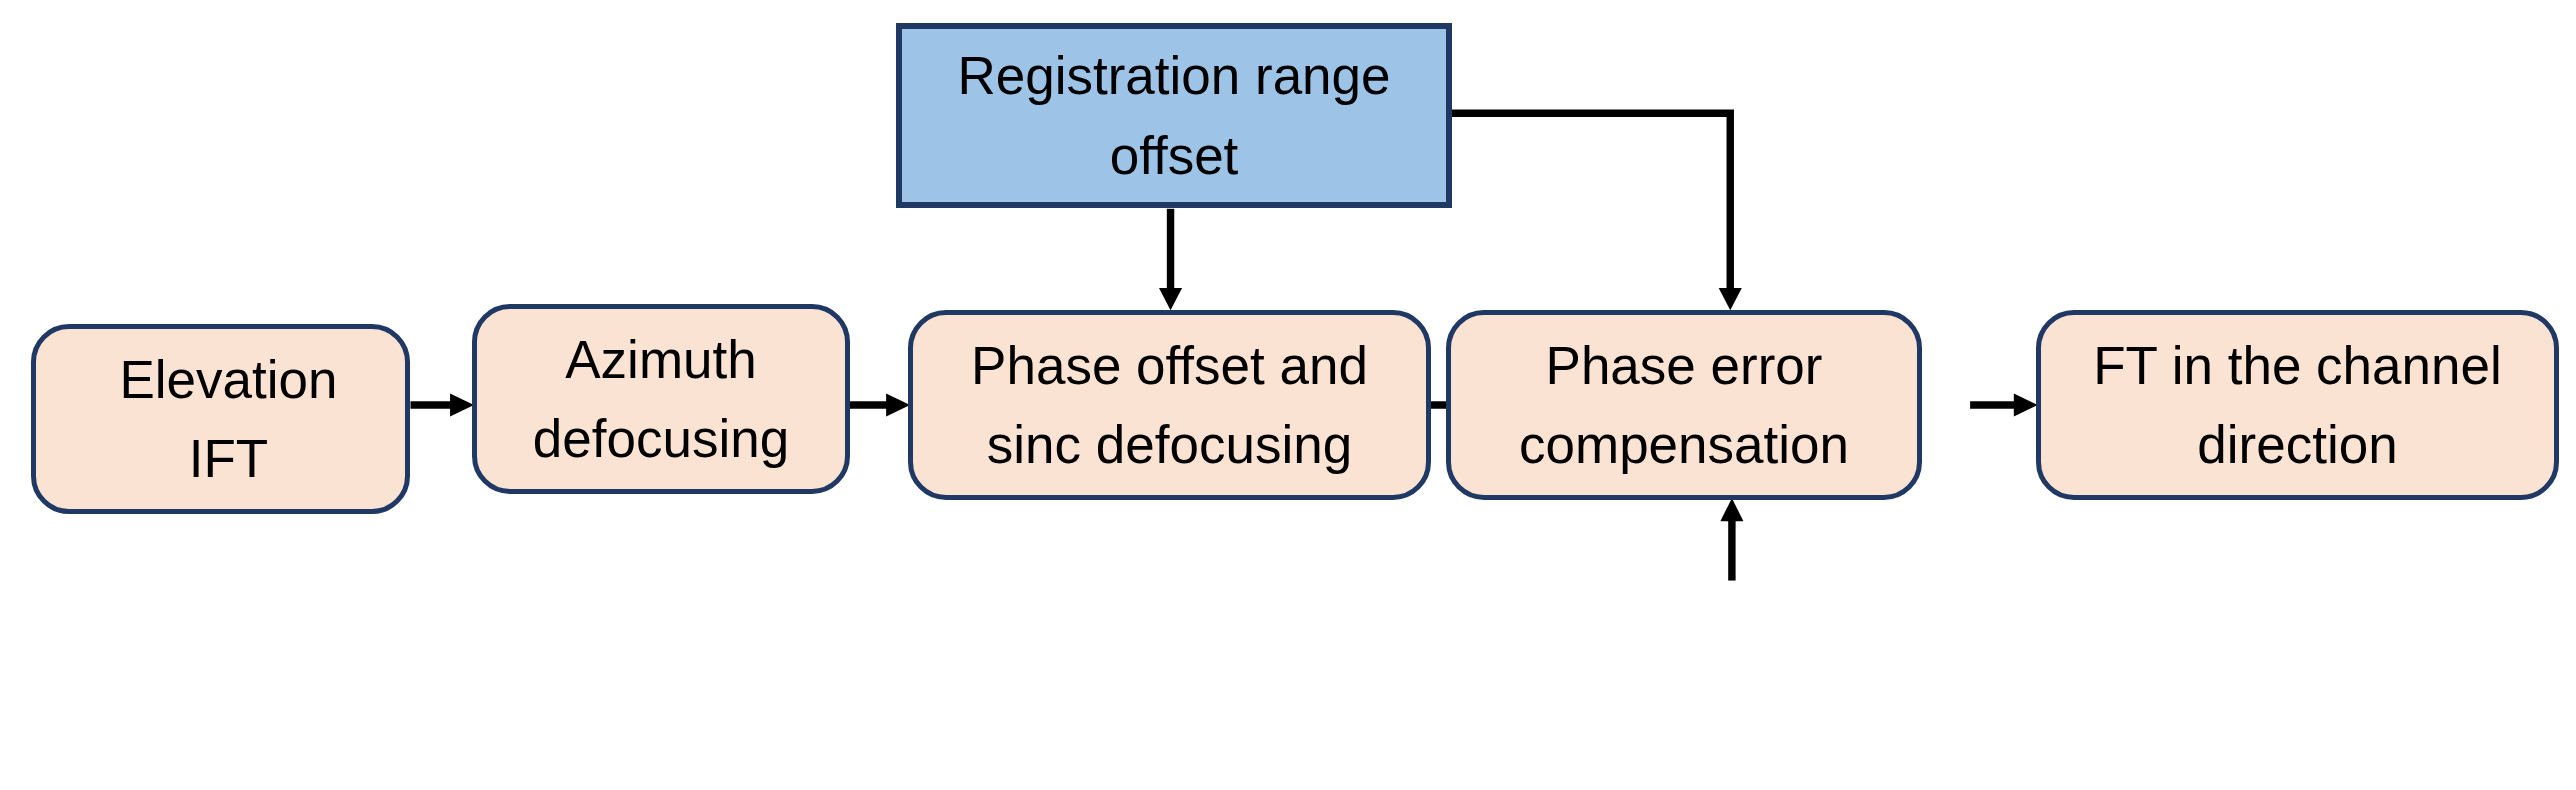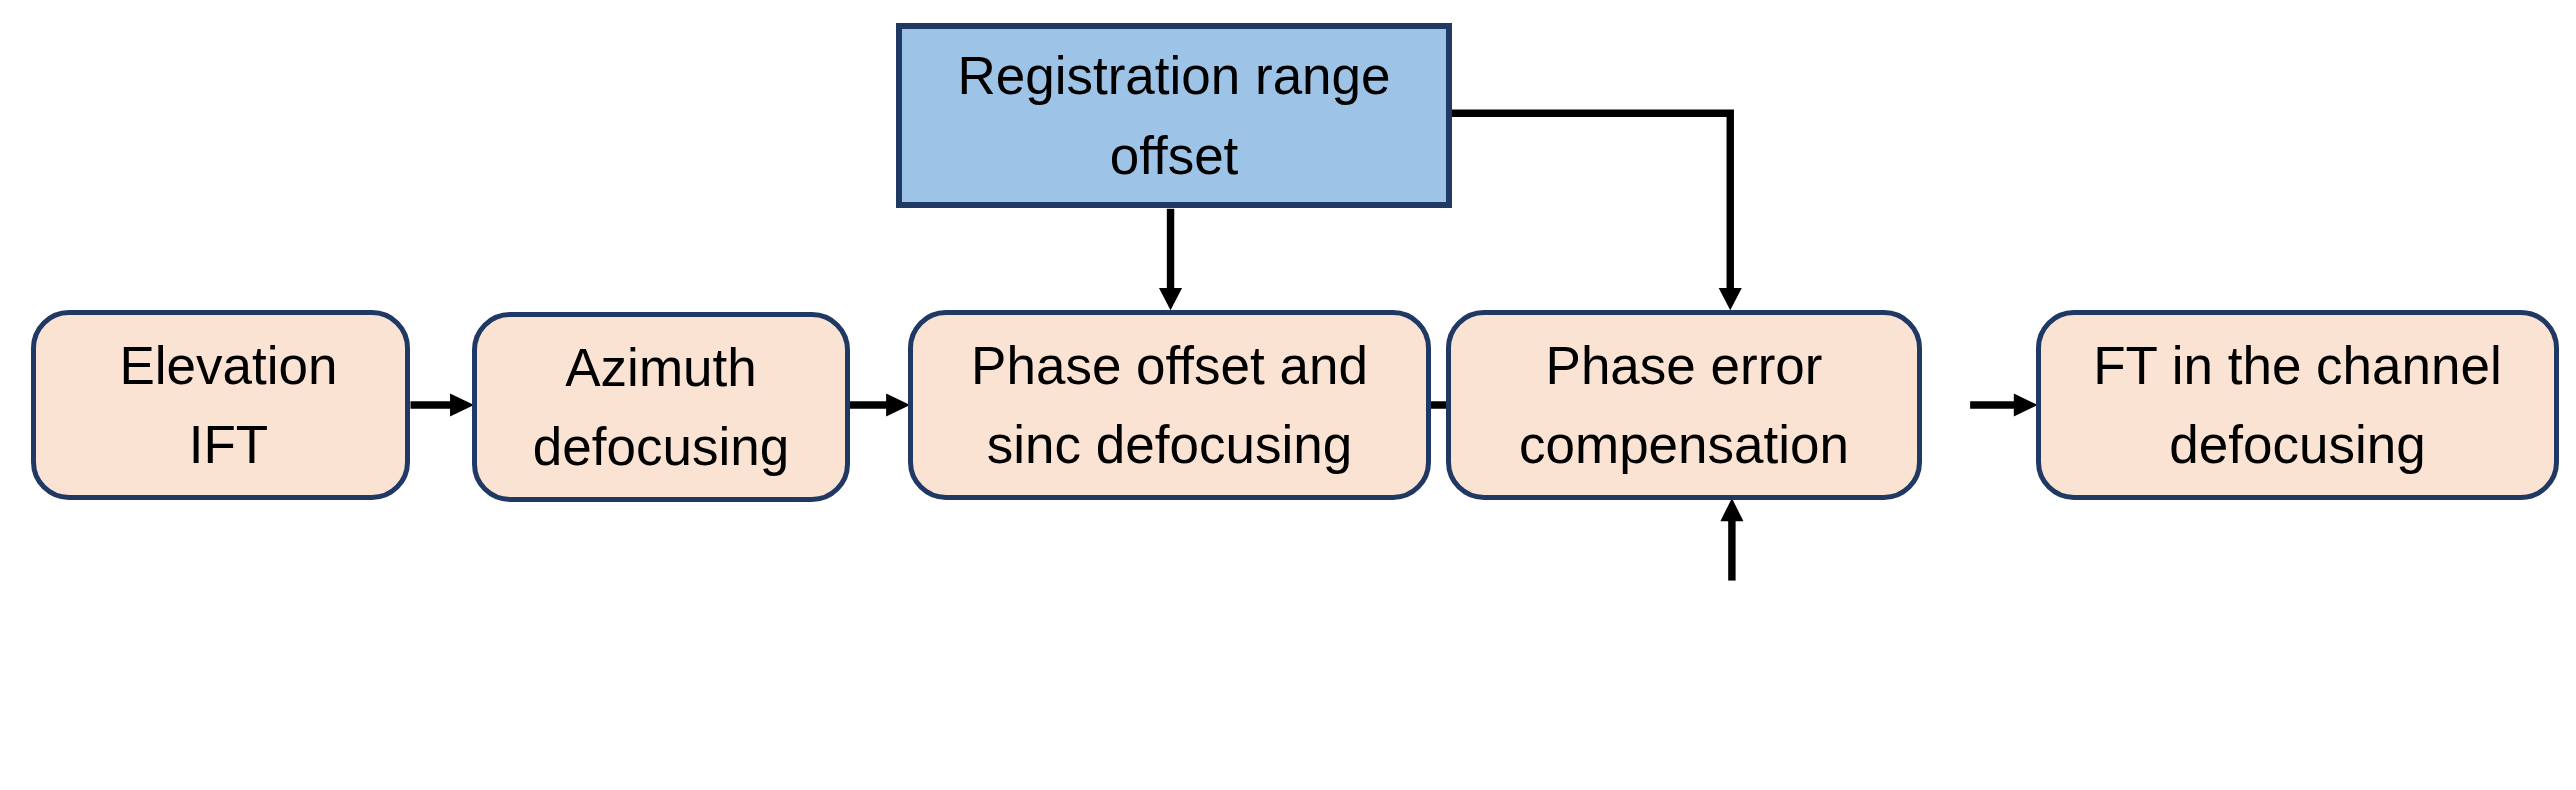--- a/index.html
+++ b/index.html
@@ -72,39 +72,39 @@
       <polygon class="head" points="2101,604 2087,632 2115,632"></polygon>
     </g>
   </svg>
 
   <div class="box input" style="left:896px;top:23px;width:556px;height:185px;">
     <span class="label">Registration range
 offset</span>
   </div>
 
 
-  <div class="box process" style="left:31px;top:310px;width:379px;height:190px;padding-left:16px;">
+  <div class="box process" style="left:31px;top:324px;width:379px;height:190px;padding-left:16px;">
     <span class="label">Elevation
 IFT</span>
   </div>
 
-  <div class="box process" style="left:472px;top:312px;width:378px;height:190px;">
+  <div class="box process" style="left:472px;top:304px;width:378px;height:190px;">
     <span class="label">Azimuth
 defocusing</span>
   </div>
 
   <div class="box process" style="left:908px;top:310px;width:523px;height:190px;">
     <span class="label">Phase offset and
 sinc defocusing</span>
   </div>
 
   <div class="box process" style="left:1446px;top:310px;width:476px;height:190px;">
     <span class="label">Phase error
 compensation</span>
   </div>
 
   <div class="box process" style="left:2036px;top:310px;width:523px;height:190px;">
     <span class="label">FT in the channel
-defocusing</span>
+direction</span>
   </div>
 
 </div>
 
 
 </body></html>

